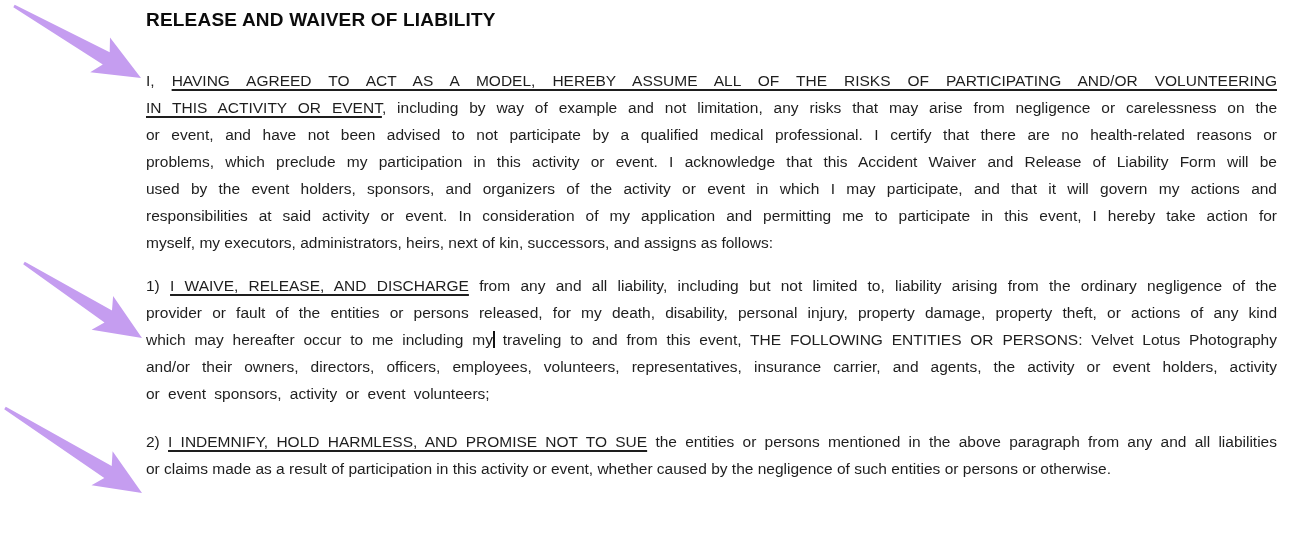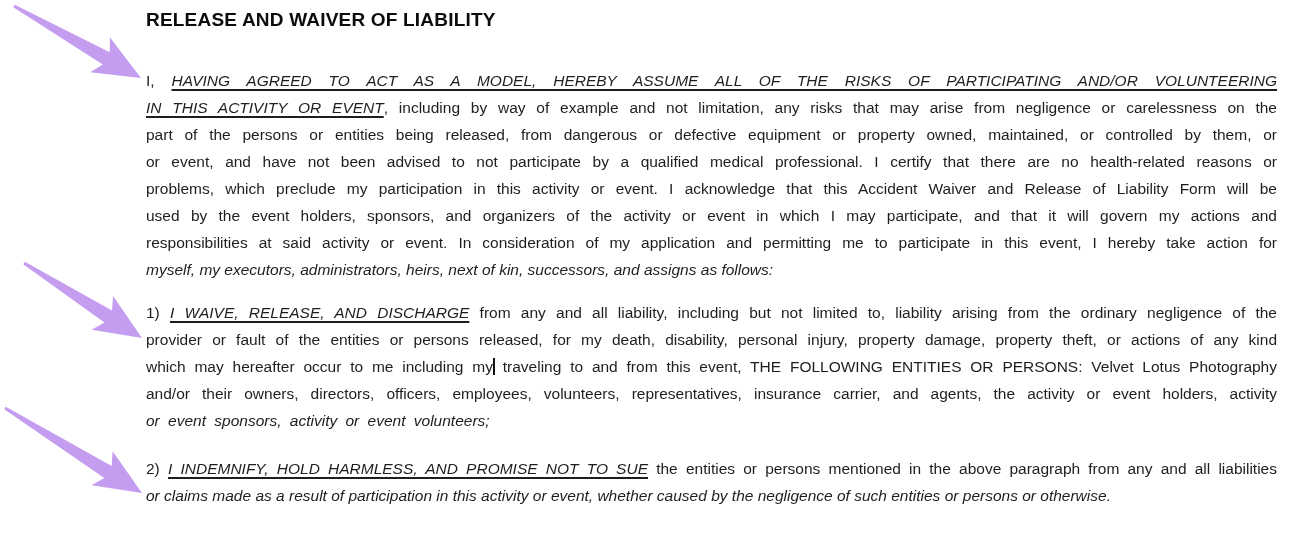--- a/index.html
+++ b/index.html
@@ -39,30 +39,28 @@
     font-size: 15.5px;
     line-height: 27px;
     height: 27px;
     white-space: nowrap;
     text-align: justify;
     text-align-last: justify;
   }
   .line.last {
     text-align: left;
     text-align-last: left;
-    font-style: italic;
   }
   .line.spread {
     word-spacing: 4px;
   }
   .u {
     text-decoration: underline;
     text-decoration-thickness: 1.5px;
     text-underline-offset: 2.5px;
-    font-style: italic;
   }
   .caret {
     display: inline-block;
     width: 1.5px;
     height: 17px;
     background: #111111;
     vertical-align: -3px;
     margin: 0 -1px 0 0.5px;
   }
   #annotation-layer {
@@ -84,21 +82,20 @@
       <polygon points="23.2,264.3 104.5,322.5 91.6,329.7 142.0,338.0 113.1,295.9 112.0,310.6 24.8,261.7" fill="#c59df0"></polygon>
       <polygon points="4.2,409.3 104.3,477.9 91.5,485.2 142.0,493.0 112.6,451.2 111.7,466.0 5.8,406.7" fill="#c59df0"></polygon>
     </svg>
 
   <div class="doc">
     <h1 class="doc-title">RELEASE AND WAIVER OF LIABILITY</h1>
 
     <div class="para para-intro">
         <div class="line"><span>I, </span><span class="u">HAVING AGREED TO ACT AS A MODEL, HEREBY ASSUME ALL OF THE RISKS OF PARTICIPATING AND/OR VOLUNTEERING</span></div>
         <div class="line"><span class="u">IN THIS ACTIVITY OR EVENT</span><span>, including by way of example and not limitation, any risks that may arise from negligence or carelessness on the</span></div>
-        <div class="line"><span>part of the persons or entities being released, from dangerous or defective equipment or property owned, maintained, or controlled by them, or</span></div>
         <div class="line"><span>or event, and have not been advised to not participate by a qualified medical professional. I certify that there are no health-related reasons or</span></div>
         <div class="line"><span>problems, which preclude my participation in this activity or event. I acknowledge that this Accident Waiver and Release of Liability Form will be</span></div>
         <div class="line"><span>used by the event holders, sponsors, and organizers of the activity or event in which I may participate, and that it will govern my actions and</span></div>
         <div class="line"><span>responsibilities at said activity or event. In consideration of my application and permitting me to participate in this event, I hereby take action for</span></div>
         <div class="line last"><span>myself, my executors, administrators, heirs, next of kin, successors, and assigns as follows:</span></div>
       </div>
 
     <div class="para para-clause1">
         <div class="line"><span>1) </span><span class="u">I WAIVE, RELEASE, AND DISCHARGE</span><span> from any and all liability, including but not limited to, liability arising from the ordinary negligence of the</span></div>
         <div class="line"><span>provider or fault of the entities or persons released, for my death, disability, personal injury, property damage, property theft, or actions of any kind</span></div>

